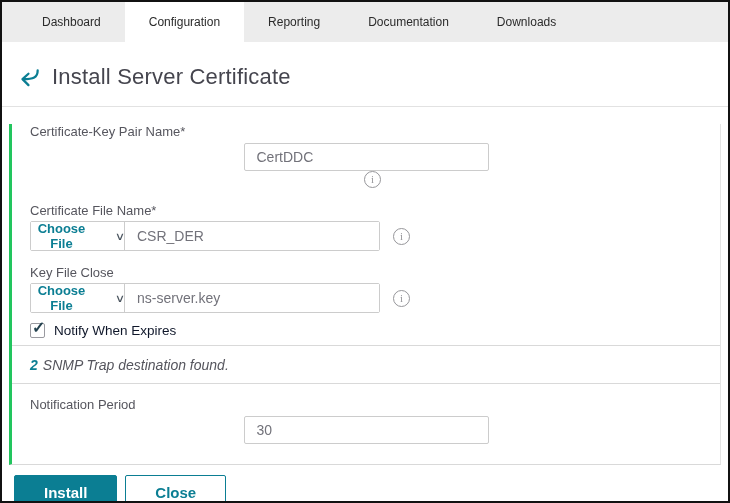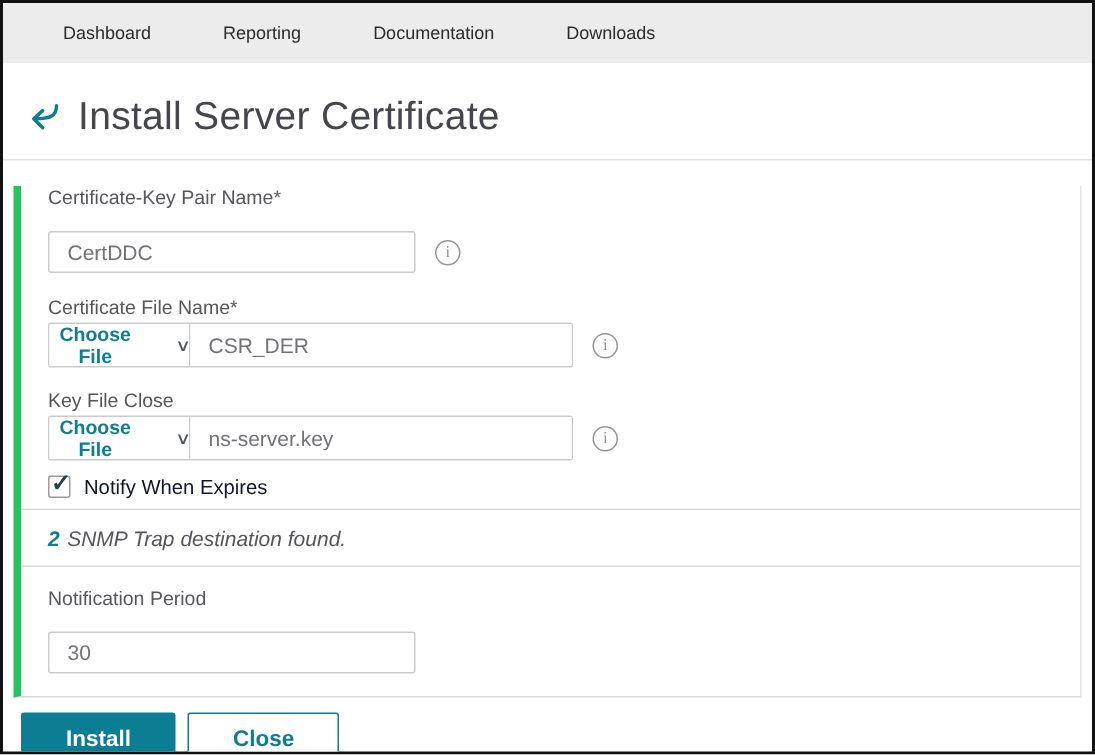--- a/index.html
+++ b/index.html
@@ -36,30 +36,30 @@
   .title-row {
     height: 65px;
     display: flex;
     align-items: center;
     padding: 6px 0 0 14px;
     border-bottom: 1px solid #e2e2e2;
   }
   .back-arrow { width: 26px; height: 26px; flex: 0 0 auto; cursor: pointer; }
   .page-title {
     margin-left: 10px;
-    font-size: 26px;
+    font-size: 22px;
     font-weight: 400;
     color: #45454e;
     letter-spacing: 0.2px;
   }
   
   .panel {
     margin: 0 7px;
     height: 341px;
-    border-left: 5px solid #22c55e;
+    border-left: 3px solid #22c55e;
     border-right: 1px solid #e4e4e4;
     border-bottom: 1px solid #d9d9d9;
     padding: 0 18px;
   }
   .field-label {
     display: block;
     font-size: 13px;
     color: #56565e;
   }
   .row { display: flex; align-items: center; }
@@ -118,21 +118,21 @@
     border-radius: 50%;
     color: #96969a;
     font-size: 11px;
     line-height: 14px;
     text-align: center;
     flex: 0 0 auto;
     cursor: pointer;
     font-family: "Liberation Serif", serif;
   }
   .m1 { margin-top: 17px; }
-  .m2 { margin-top: 15px; }
+  .m2 { margin-top: 4px; flex-direction: column; }
   .m3 { margin-top: 15px; }
   .m4 { margin-top: 3px; }
   .m5 { margin-top: 14px; }
   
   .check-row { margin-top: 10px; display: flex; align-items: center; }
   .checkbox {
     position: relative;
     width: 15px; height: 15px;
     border: 1px solid #9a9aa0;
     border-radius: 2px;
@@ -169,20 +169,21 @@
   .btn-primary { background: #0b7e93; border: 1px solid #0b7e93; color: #ffffff; }
   .btn-secondary { background: #ffffff; border: 1px solid #0b7e93; color: #0b7e93; }
 </style>
 </head>
 <body>
 
 <div class="screen">
 
   <div class="tabbar">
     <div class="tab">Dashboard</div>
+    <div class="tab active">Configuration</div>
     <div class="tab">Reporting</div>
     <div class="tab">Documentation</div>
     <div class="tab">Downloads</div>
   </div>
 
   <div class="title-row">
     <svg class="back-arrow" viewBox="0 0 24 24" fill="none" stroke="#0b7e93" stroke-width="2.1" stroke-linecap="round" stroke-linejoin="round">
       <path d="M20 6 C20 12.5 16 14 6.5 14"></path>
       <path d="M11.5 9 L6 14 L11.5 19.5"></path>
     </svg>

